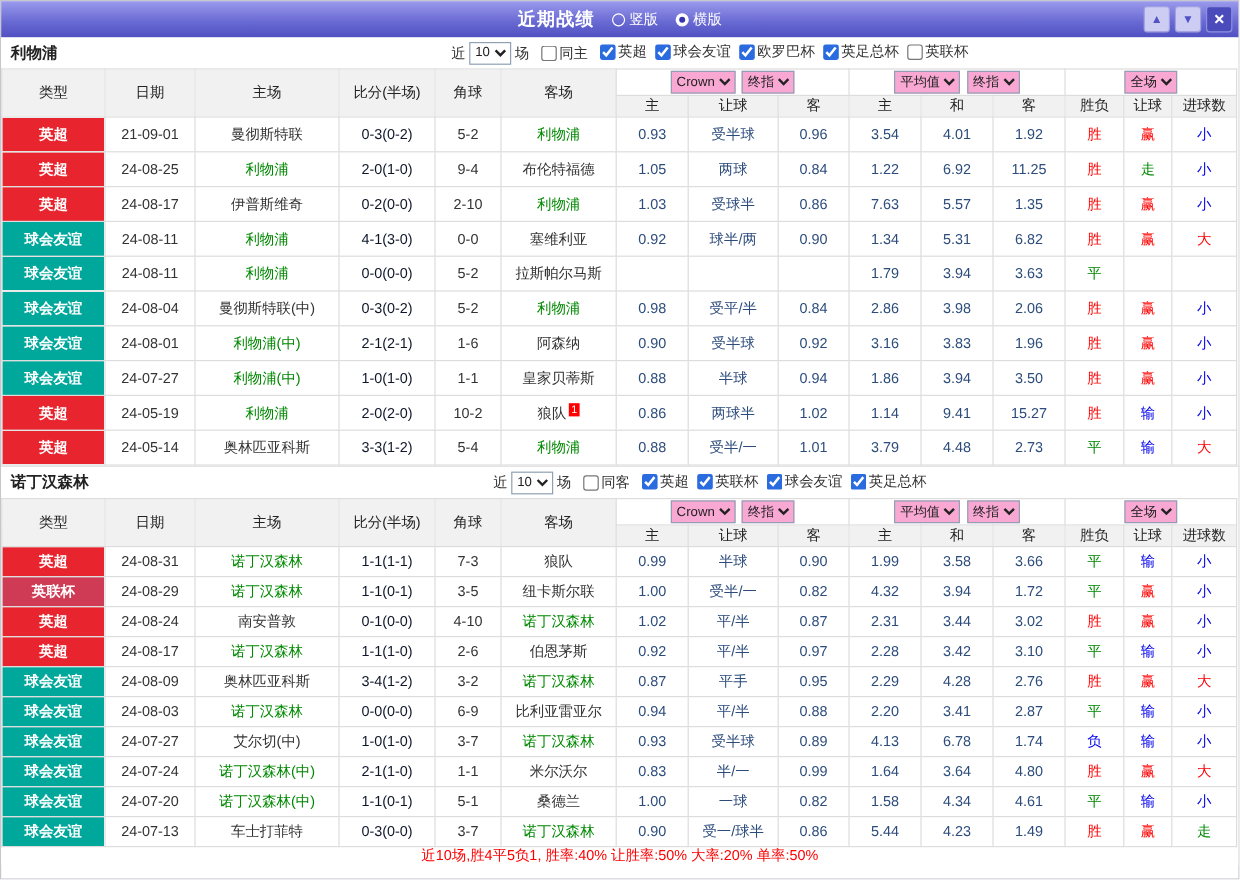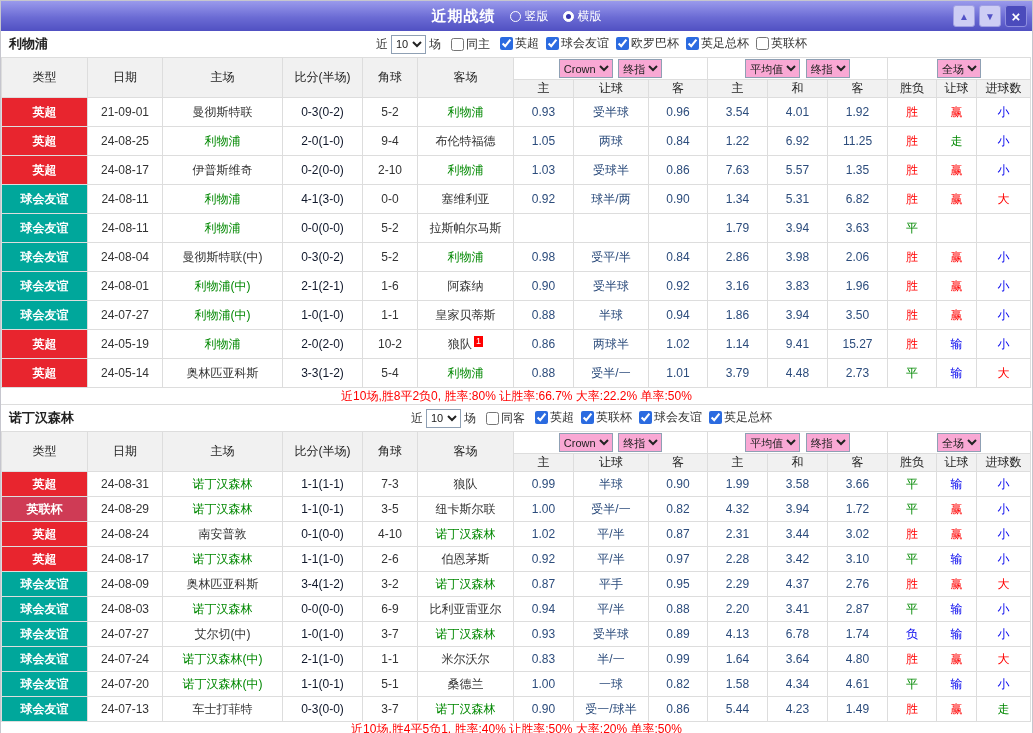--- a/index.html
+++ b/index.html
@@ -336,21 +336,20 @@
             <td class="odds">1.01</td>
             <td class="odds">3.79</td>
             <td class="odds">4.48</td>
             <td class="odds">2.73</td>
             <td class="c-green">平</td>
             <td class="c-blue">输</td>
             <td class="c-red">大</td>
           </tr>
         </tbody>
     </table>
-    <div class="summary">近10场,胜8平2负0, 胜率:80% 让胜率:66.7% 大率:22.2% 单率:50%</div>
   </section>
 
   <section class="team-section sec-b">
     <div class="filter-row">
       <span class="team-name">诺丁汉森林</span>
       <div class="filters">
         <span>近</span>
         <select><option>10</option></select>
         <span>场</span>
         <label class="chk">
@@ -496,21 +495,21 @@
             <td class="type t-fr">球会友谊</td>
             <td class="date">24-08-09</td>
             <td class="team"><span>奥林匹亚科斯</span></td>
             <td class="score">3-4(1-2)</td>
             <td class="corner">3-2</td>
             <td class="team"><span class="hl">诺丁汉森林</span></td>
             <td class="odds">0.87</td>
             <td class="odds">平手</td>
             <td class="odds">0.95</td>
             <td class="odds">2.29</td>
-            <td class="odds">4.37</td>
+            <td class="odds">4.28</td>
             <td class="odds">2.76</td>
             <td class="c-red">胜</td>
             <td class="c-red">赢</td>
             <td class="c-red">大</td>
           </tr>
           <tr>
             <td class="type t-fr">球会友谊</td>
             <td class="date">24-08-03</td>
             <td class="team"><span class="hl">诺丁汉森林</span></td>
             <td class="score">0-0(0-0)</td>

